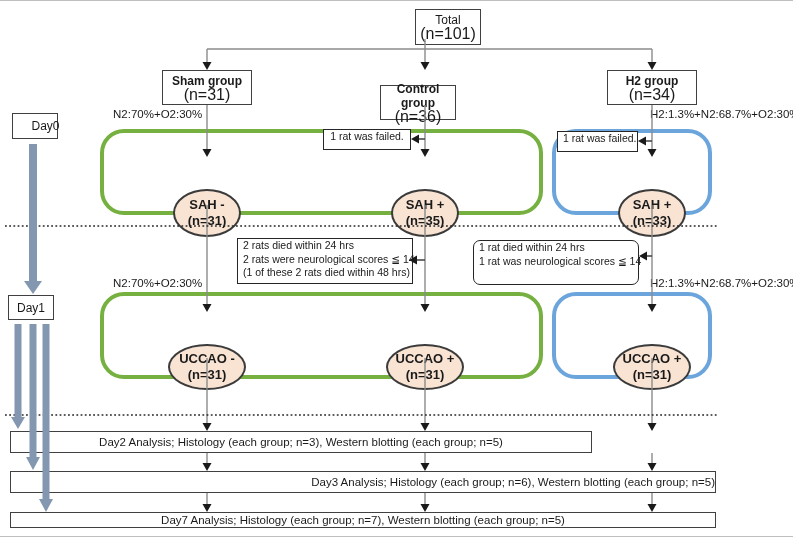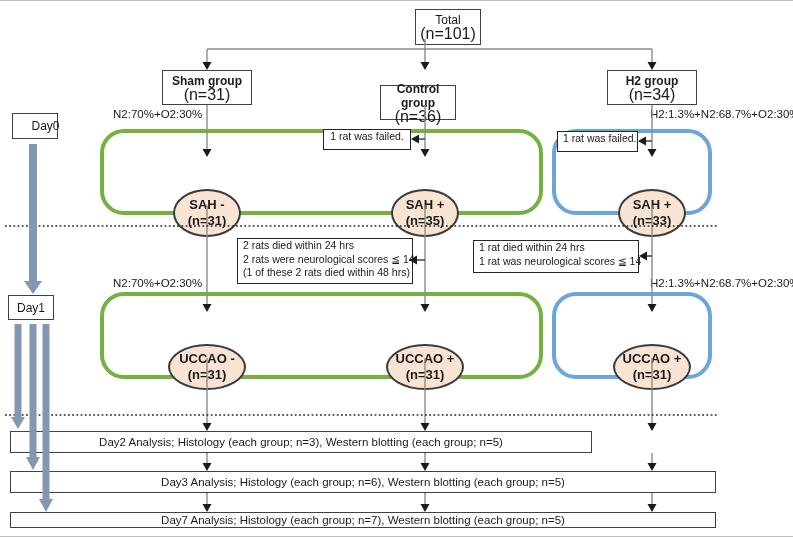--- a/index.html
+++ b/index.html
@@ -105,42 +105,42 @@
   <div class="abs ellipse" style="left:618px;top:156px;width:68px;height:48px;">
     <span class="t1">SAH +</span>
     <span class="t2">(n=33)</span>
   </div>
 
   <div class="abs note" style="left:237px;top:237px;width:176px;height:46px;">
     <span class="ln">2 rats died within 24 hrs</span>
     <span class="ln">2 rats were neurological scores ≦ 14</span>
     <span class="ln">(1 of these 2 rats died within 48 hrs)</span>
   </div>
-  <div class="abs note" style="left:473px;top:239px;width:166px;height:33px;">
+  <div class="abs note" style="left:473px;top:239px;width:166px;height:45px;border-radius:7px;">
     <span class="ln">1 rat died within 24 hrs</span>
     <span class="ln">1 rat was neurological scores ≦ 14</span>
   </div>
 
   <div class="abs ellipse" style="left:168px;top:311px;width:78px;height:46px;">
     <span class="t1">UCCAO -</span>
     <span class="t2">(n=31)</span>
   </div>
   <div class="abs ellipse" style="left:386px;top:311px;width:78px;height:46px;">
     <span class="t1">UCCAO +</span>
     <span class="t2">(n=31)</span>
   </div>
   <div class="abs ellipse" style="left:613px;top:311px;width:78px;height:46px;">
     <span class="t1">UCCAO +</span>
     <span class="t2">(n=31)</span>
   </div>
 
   <div class="abs bar" style="left:10px;top:430px;width:582px;height:22px;">
     <span class="ln">Day2 Analysis; Histology (each group; n=3), Western blotting (each group; n=5)</span>
   </div>
-  <div class="abs bar" style="left:10px;top:470px;width:706px;height:22px;">
+  <div class="abs bar" style="left:10px;top:470px;width:706px;height:22px;justify-content:flex-end;">
     <span class="ln">Day3 Analysis; Histology (each group; n=6), Western blotting (each group; n=5)</span>
   </div>
   <div class="abs bar" style="left:10px;top:511px;width:706px;height:16px;">
     <span class="ln">Day7 Analysis; Histology (each group; n=7), Western blotting (each group; n=5)</span>
   </div>
 
   <svg class="connectors" width="793" height="537" viewBox="0 0 793 537">
 
     <g>
       <path fill="none" stroke="#8C8C8C" stroke-width="1.4" d="

